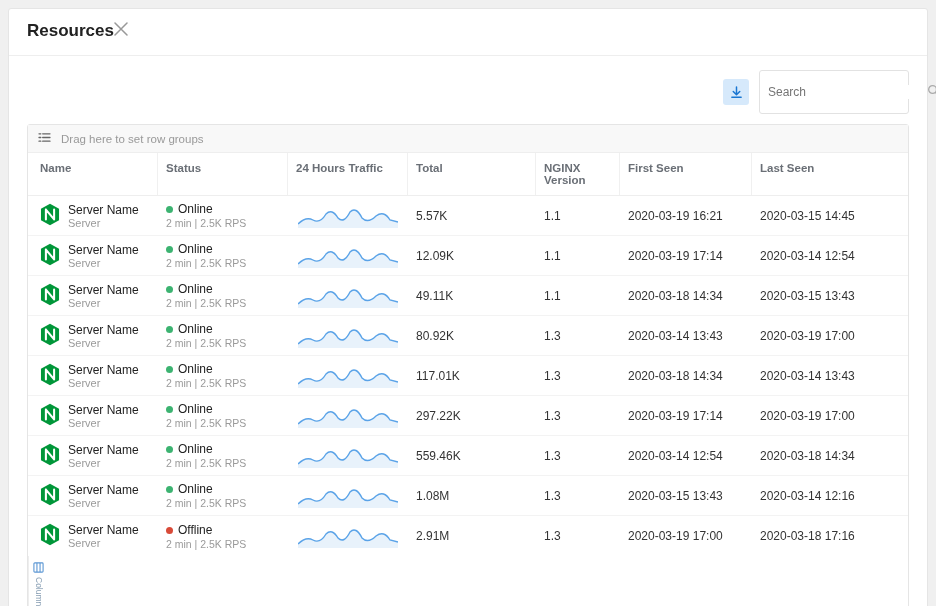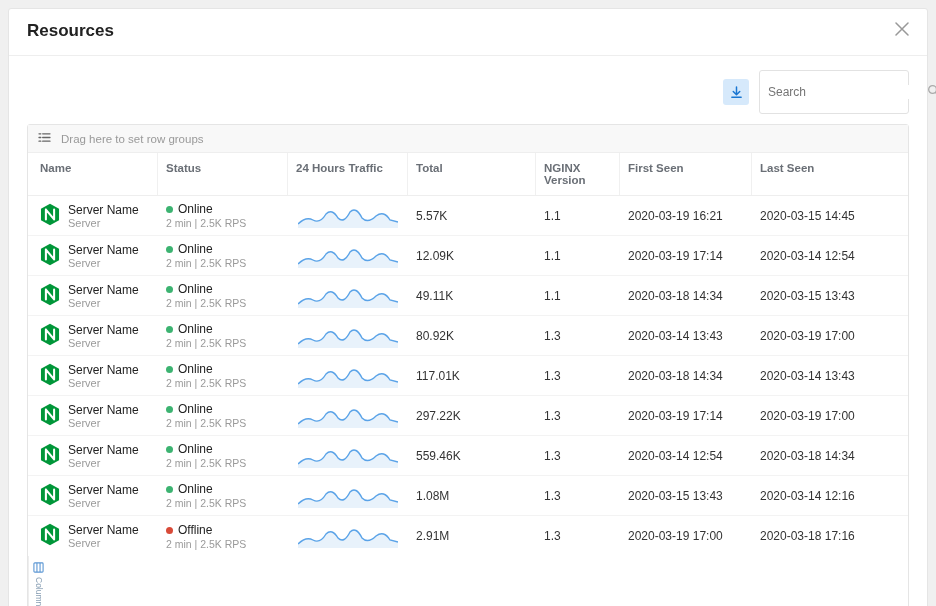--- a/index.html
+++ b/index.html
@@ -15,21 +15,21 @@
     border: 1px solid #e5e5e5;
     border-radius: 3px;
     width: 920px;
     margin: 0 auto;
     display: flex;
     flex-direction: column;
   }
   .modal-header {
     display: flex;
     align-items: center;
-    justify-content: space-between;
+    justify-content: flex-start;
     padding: 12px 18px 14px 18px;
     border-bottom: 1px solid #eee;
   }
   .modal-header h2 {
     font-size: 17px;
     font-weight: 600;
     color: #222;
   }
   .close-x {
     color: #888;

